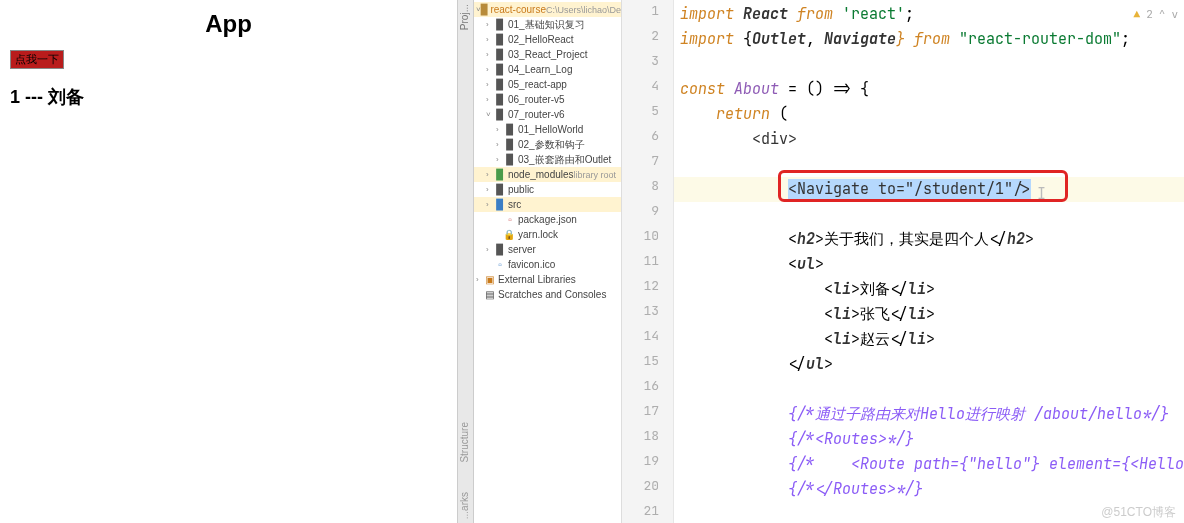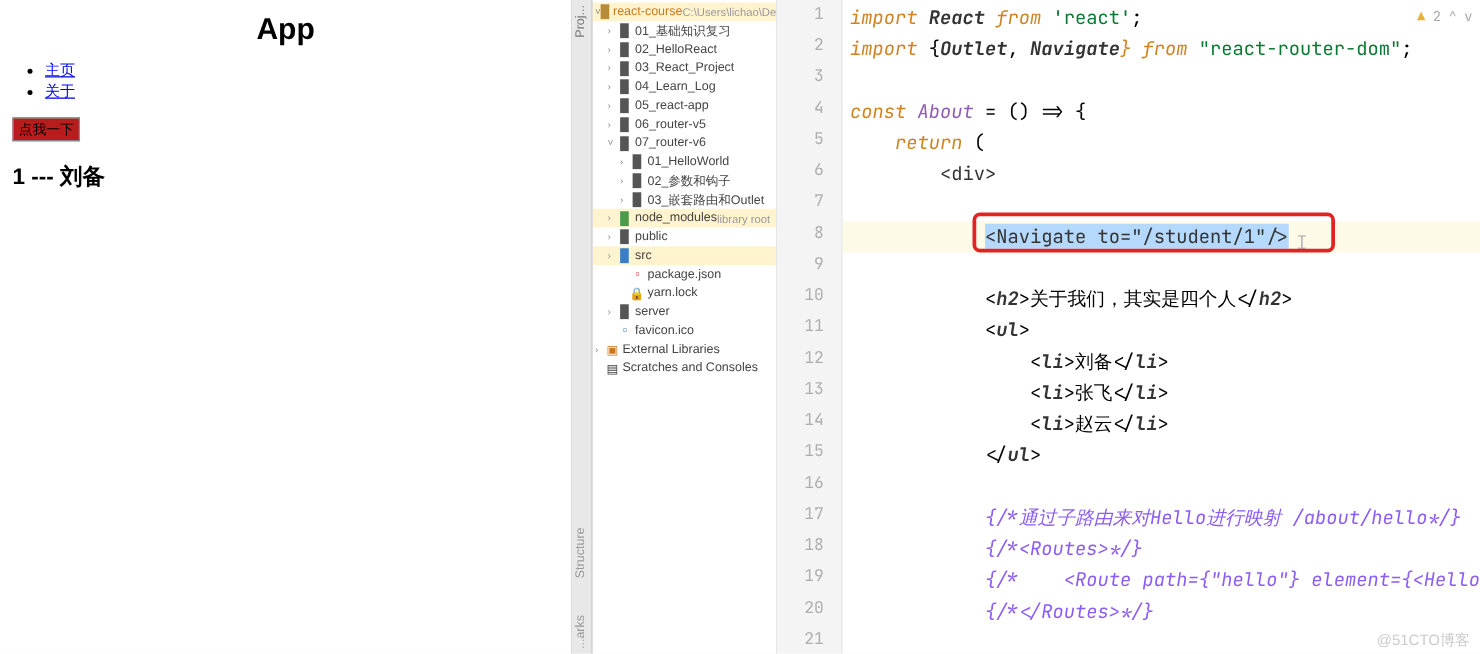--- a/index.html
+++ b/index.html
@@ -45,24 +45,20 @@
 .cursor-mark { display:inline-block; width:1px; height:16px; vertical-align:middle; color:#bbb; margin-left:6px; }
 .top-indicators { position:absolute; top:2px; right:6px; font-size:11px; color:#aaa; display:flex; gap:6px; align-items:center; }
 .watermark { position:absolute; right:8px; bottom:2px; font-size:12px; color:#ccc; }
 </style>
 </head>
 <body>
 
 <div class="layout">
   <div class="browser-pane">
     <h1>App</h1>
-    <ul class="nav">
-      <li><a href="#">主页</a></li>
-      <li><a href="#">关于</a></li>
-    </ul>
     <button>点我一下</button>
     <h2>1 --- 刘备</h2>
   </div>
 
   <div class="ide-pane">
     <div class="project-tab">
       <span class="vlabel">Proj...</span>
       <span class="vlabel bottom" style="bottom:60px">Structure</span>
       <span class="vlabel bottom">...arks</span>
     </div>

